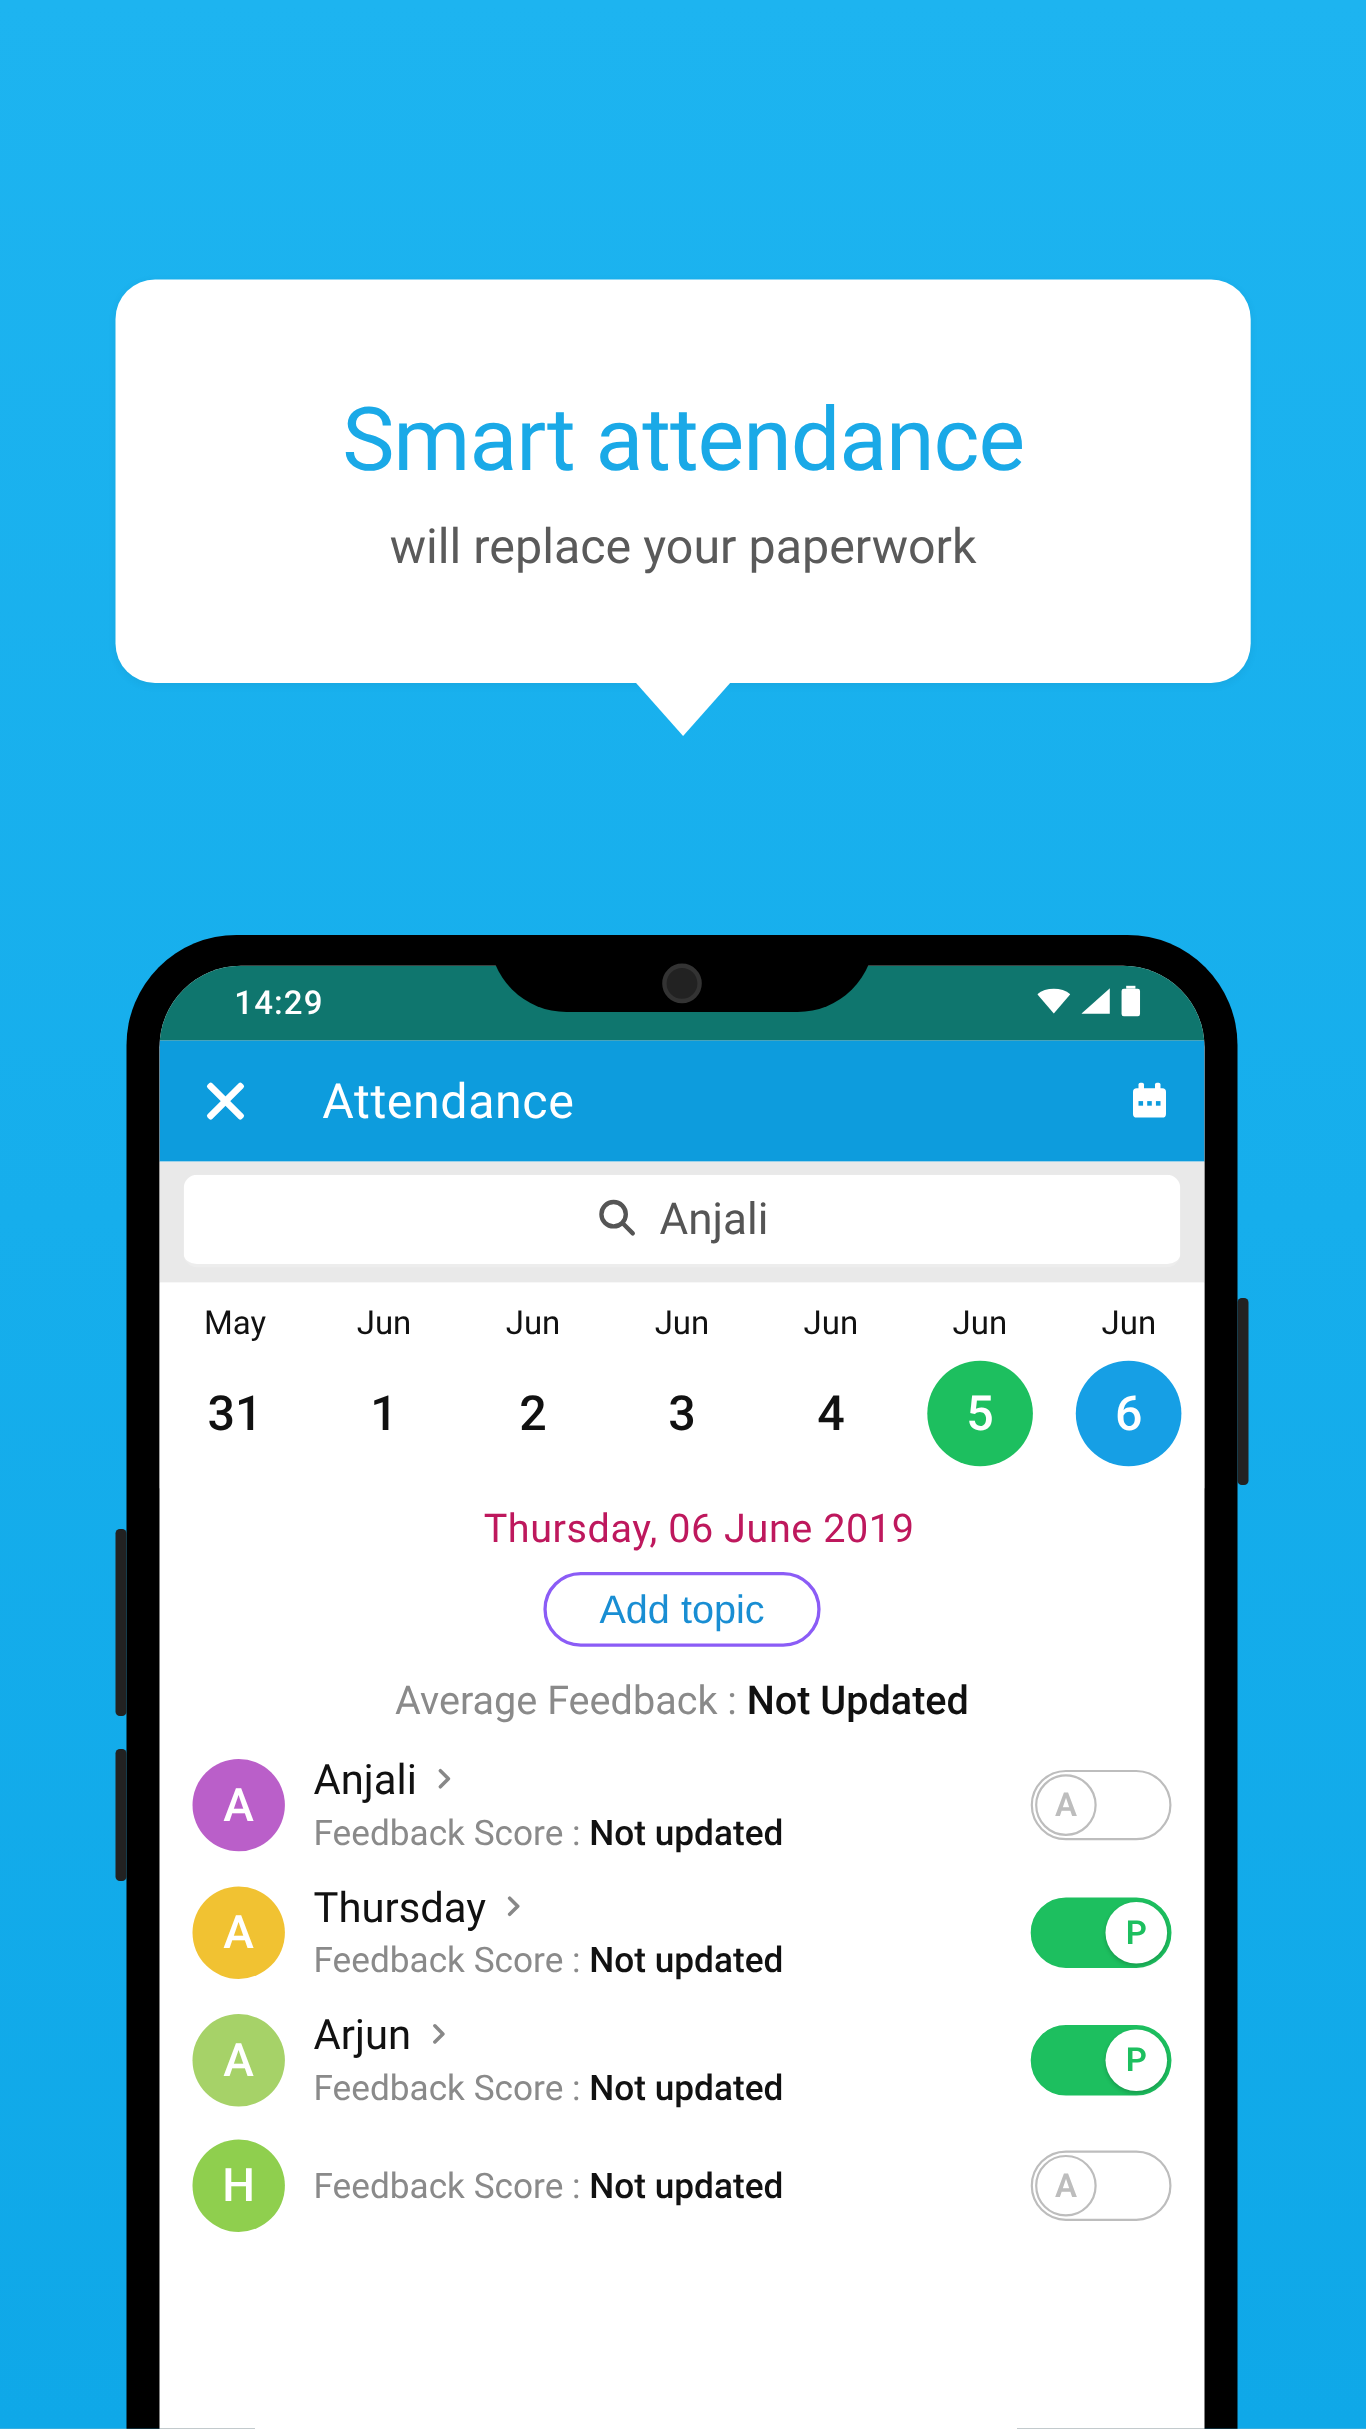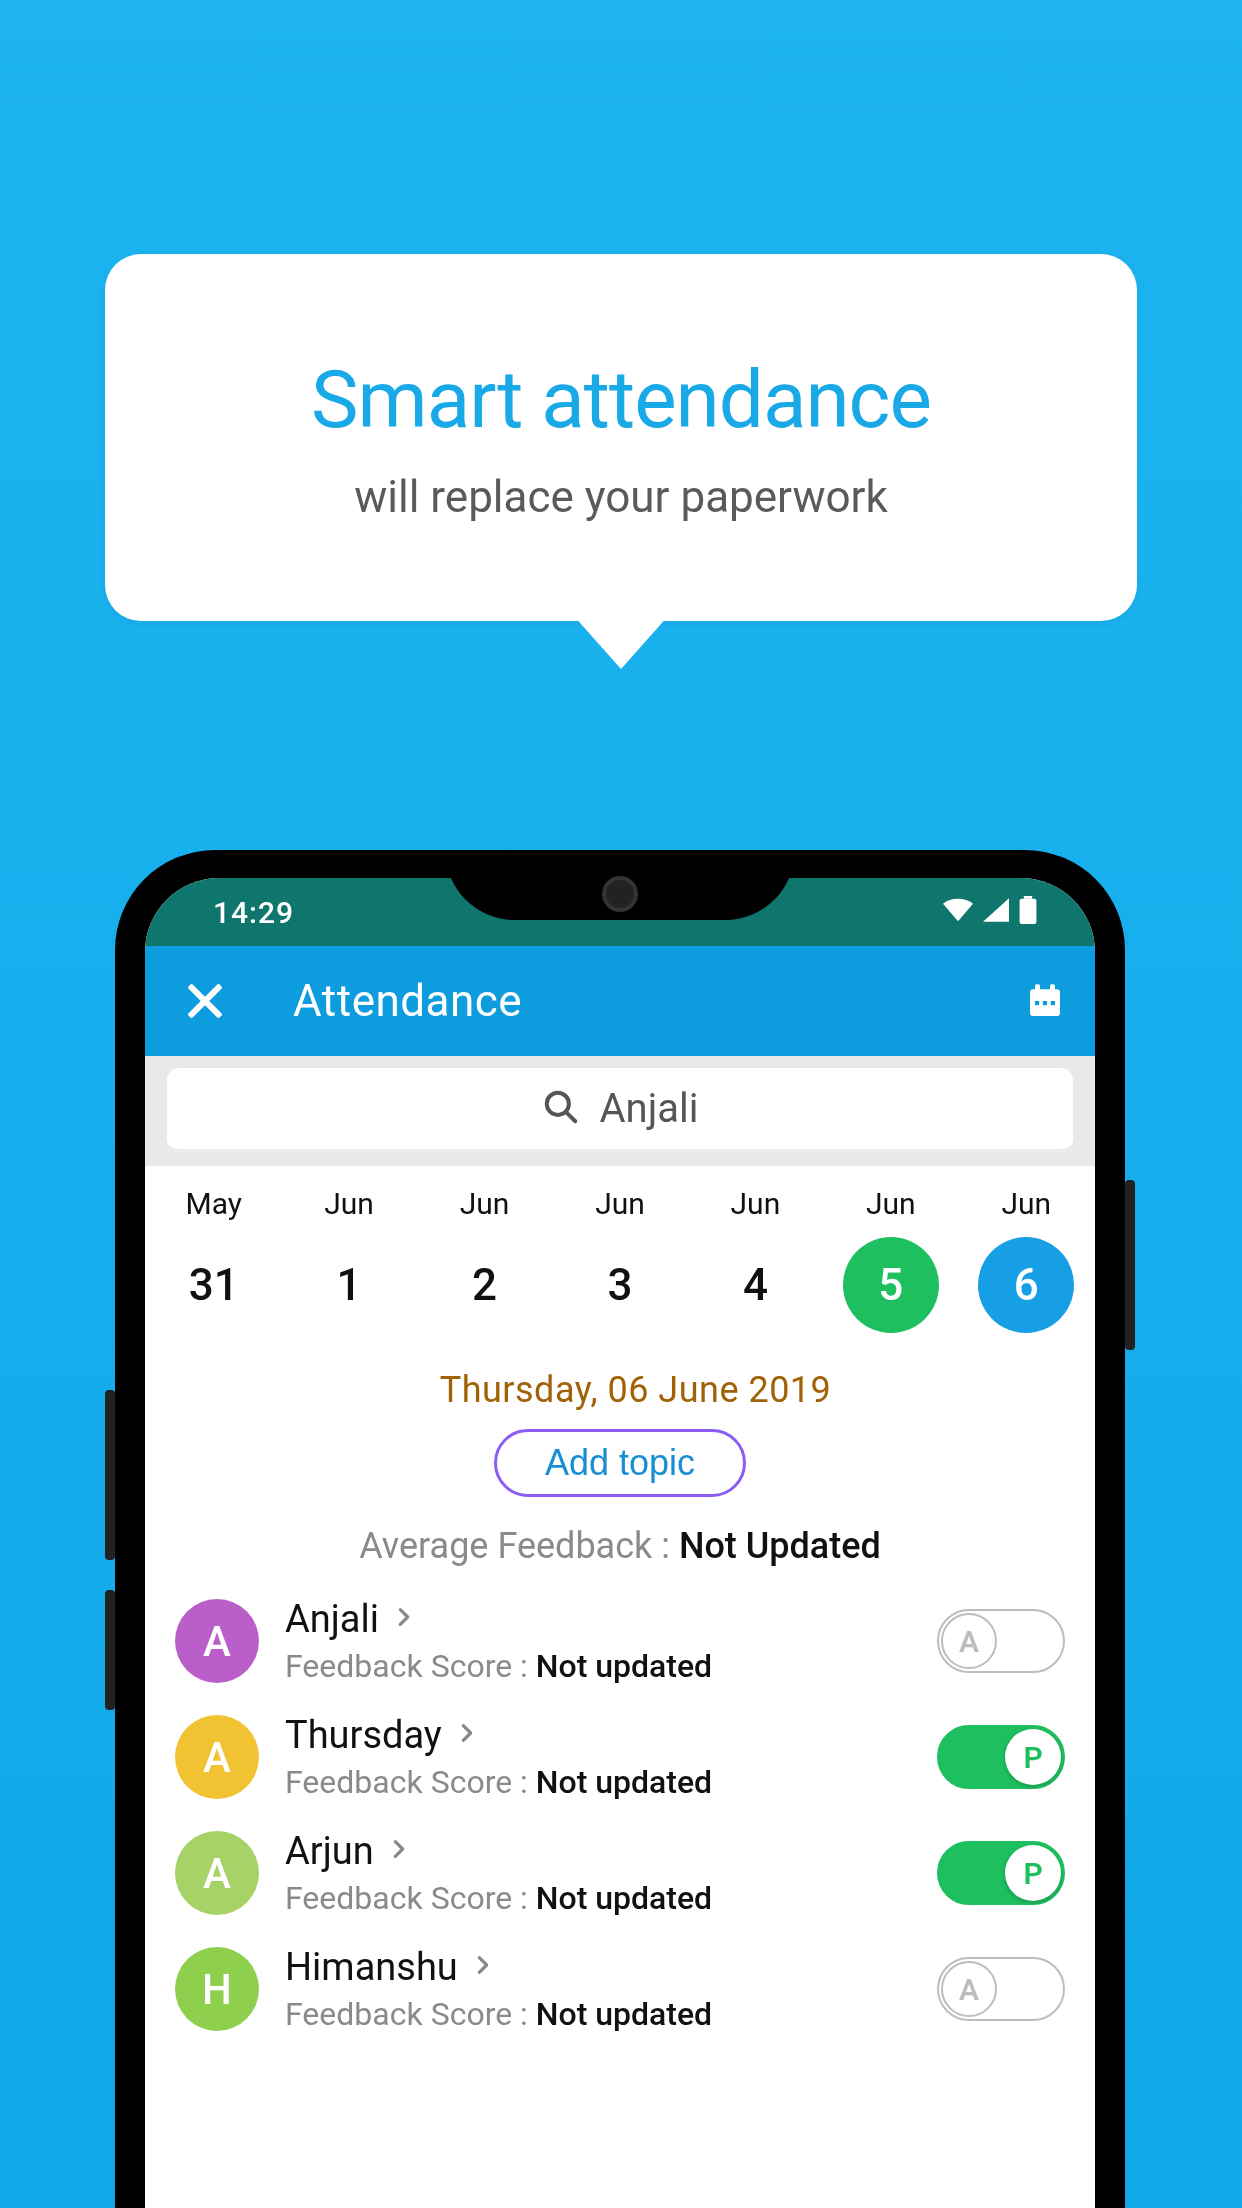--- a/index.html
+++ b/index.html
@@ -174,21 +174,21 @@
     border-radius:50%;
     color:#111;
   }
   .date-day.green { background:#1dbf5f; color:#fff; }
   .date-day.blue  { background:#169fe5; color:#fff; }
 
   
   .date-full {
     text-align:center;
     font-size: 36px;
-    color:#a16207;
+    color:#be185d;
     margin-top: 16px;
     letter-spacing:0.5px;
     padding-left:31px;
   }
 
   
   .addtopic-wrap { display:flex; justify-content:center; margin-top: 18px; }
   .addtopic {
     border: 3px solid #8b5cf6;
     color: #198ed3;
@@ -425,28 +425,20 @@
           </div>
         </div>
         <div class="toggle on">
           <div class="knob">P</div>
         </div>
       </div>
 
       <div class="row">
         <div class="avatar" style="background:#8fcf4e">H</div>
         <div class="row-main">
-          <div class="row-name-line">
-            <span class="row-name">Himanshu</span>
-            <span class="chevron">
-              <svg width="22" height="22" viewBox="0 0 24 24">
-                  <path d="M8 4 L16 12 L8 20" stroke="#888" stroke-width="3.5" fill="none" stroke-linecap="round" stroke-linejoin="round"></path>
-                </svg>
-            </span>
-          </div>
           <div class="row-sub">
             <span class="lbl">Feedback Score : </span><span class="val">Not updated</span>
           </div>
         </div>
         <div class="toggle off">
           <div class="knob">A</div>
         </div>
       </div>
 
     </div>

